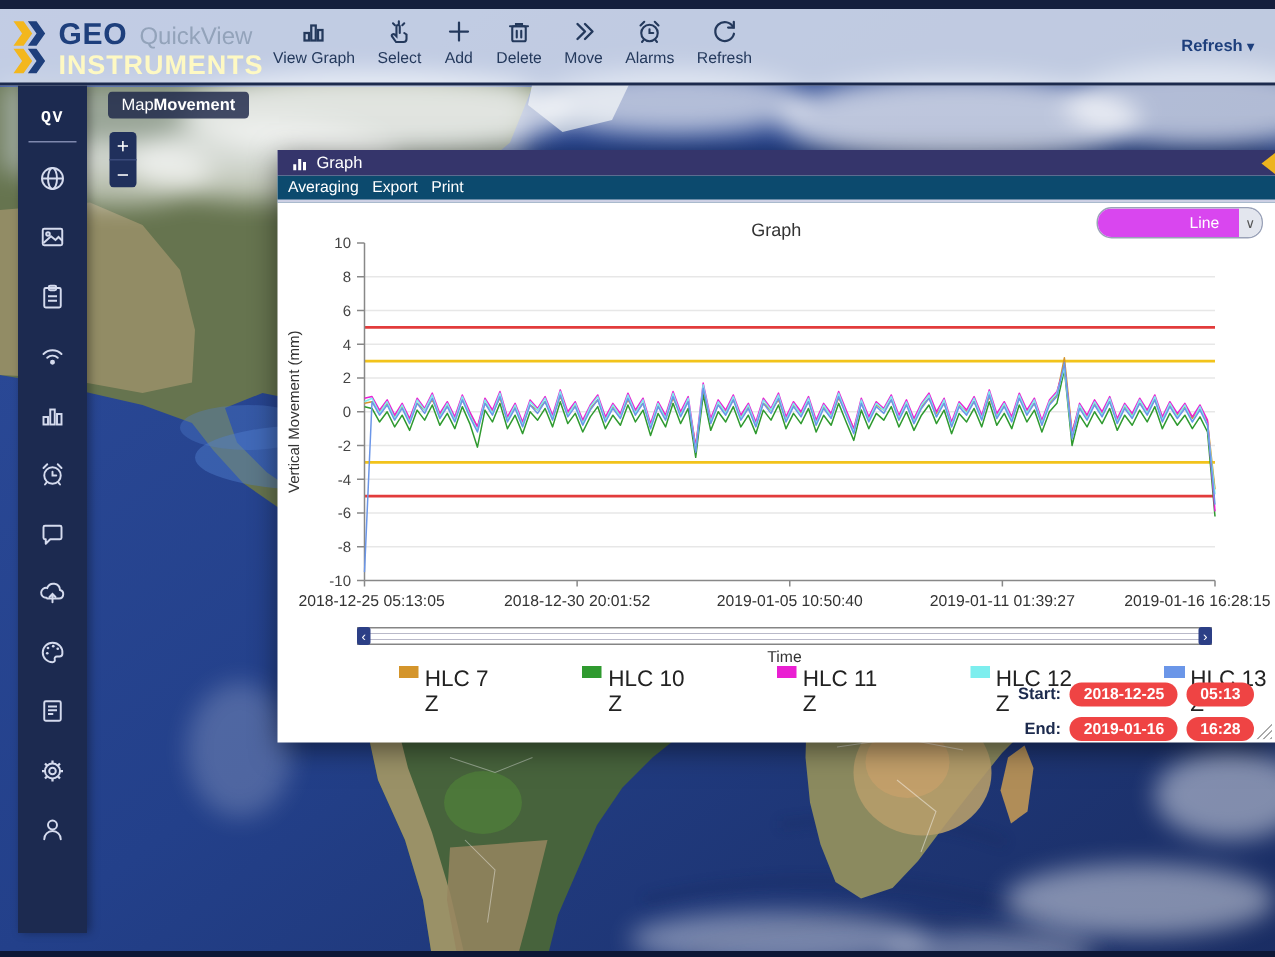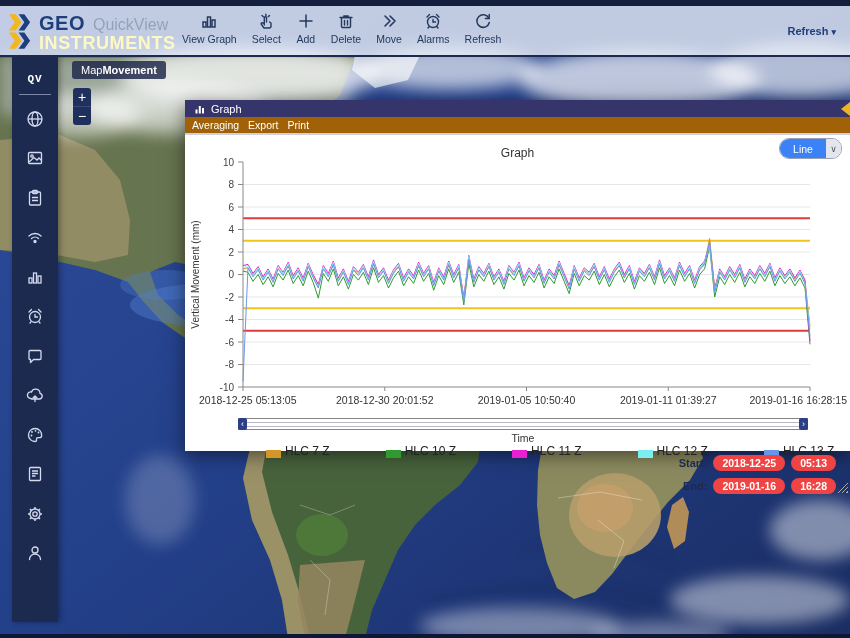--- a/index.html
+++ b/index.html
@@ -32,45 +32,45 @@
   
   #map-type{position:absolute;left:72px;top:61px;z-index:2;background:rgba(28,38,72,.82);border-radius:3px;
             padding:3px 9px;display:flex;color:#fff;font-size:11px;}
   #map-type .sat{font-weight:bold;}
   #map-type span{cursor:pointer;}
   #zoom-ctl{position:absolute;left:73px;top:88px;z-index:2;width:18px;background:#20305c;border-radius:3px;
             color:#fff;text-align:center;}
   #zoom-ctl div{height:18px;line-height:18px;font-size:14px;cursor:pointer;}
   #zoom-ctl .zin{border-bottom:1px solid #3a4a7a;}
   
-  #panel{position:absolute;left:185px;top:100px;width:665px;height:351px;z-index:6;background:#fff;
+  #panel{position:absolute;left:185px;top:100px;width:665px;height:395px;z-index:6;background:#fff;
          box-shadow:0 4px 18px rgba(0,0,0,.5);}
   #panel .titlebar{height:17px;background:#35356b;display:flex;align-items:center;position:relative;}
   #panel .titlebar .ttl{color:#fff;font-size:11px;margin-left:6px;}
   #panel .titlebar .ticon{margin-left:10px;display:flex;}
   #collapse-tri{position:absolute;right:0;top:2px;width:0;height:0;cursor:pointer;
       border-top:7px solid transparent;border-bottom:7px solid transparent;border-right:9px solid #edb41f;}
-  #panel .menubar{height:16px;background:#a16207;border-bottom:2px solid #cdd0e4;display:flex;align-items:center;
+  #panel .menubar{height:16px;background:#0c4a6e;border-bottom:2px solid #cdd0e4;display:flex;align-items:center;
                   gap:9px;padding-left:7px;}
   #panel .menubar span{color:#fff;font-size:10.5px;cursor:pointer;}
   #panel .body{position:relative;height:360px;}
   .chart-title{position:absolute;top:11px;left:0;width:100%;text-align:center;font-size:12px;color:#333;}
   #chart-svg{position:absolute;left:0;top:20px;}
   #line-select{position:absolute;right:8px;top:3px;display:flex;border:1px solid #9aa2b8;border-radius:10px;
                overflow:hidden;cursor:pointer;height:19px;}
-  #line-select .val{background:#3b82f6;color:#fff;font-size:10.5px;width:46px;display:flex;align-items:center;justify-content:center;}
+  #line-select .val{background:#d946ef;color:#fff;font-size:10.5px;width:46px;display:flex;align-items:center;justify-content:center;padding-left:48px;}
   #line-select .chev{background:#e3e6ee;color:#555;width:15px;font-size:9px;display:flex;align-items:center;justify-content:center;}
   #slider{position:absolute;left:53px;top:283px;width:570px;height:12px;border:1px solid #858585;box-sizing:border-box;
      background:linear-gradient(to bottom,#fff 0,#fff 3px,#b9b9c9 3px,#b9b9c9 4px,#fff 4px,#fff 7px,#b9b9c9 7px,#b9b9c9 8px,#fff 8px);}
   .sl-handle{position:absolute;top:-1px;width:9px;height:12px;background:#2c3f86;border-radius:2px;color:#fff;
              font-size:9px;line-height:12px;text-align:center;cursor:pointer;}
   .sl-left{left:-1px;} .sl-right{right:-1px;}
   #time-label{position:absolute;left:53px;top:297px;width:570px;text-align:center;font-size:10.5px;color:#333;}
   #legend{position:absolute;left:42px;top:309px;display:flex;gap:17px;}
-  .lg-item{display:flex;align-items:flex-end;gap:4px;font-size:12px;color:#222;margin-left:39px;}
+  .lg-item{display:flex;align-items:flex-start;gap:4px;font-size:15px;color:#222;margin-left:39px;}
   .lg-swatch{width:15px;height:8px;display:inline-block;}
   .range-row{position:absolute;right:14px;display:flex;align-items:center;gap:6px;height:18px;}
   #row-start{top:319px;} #row-end{top:342px;}
   .range-row label{font-size:11px;font-weight:600;color:#1c2a4d;}
   .pill{background:#ef4444;color:#fff;border-radius:9px;font-size:10.5px;font-weight:bold;
         padding:2px 9px;cursor:pointer;}
   #resize-handle{position:absolute;right:2px;bottom:2px;width:11px;height:11px;cursor:nwse-resize;
       background:repeating-linear-gradient(135deg,transparent 0 2px,#aaa 2px 3px);
       clip-path:polygon(100% 0,100% 100%,0 100%);}
   svg{display:block;}

